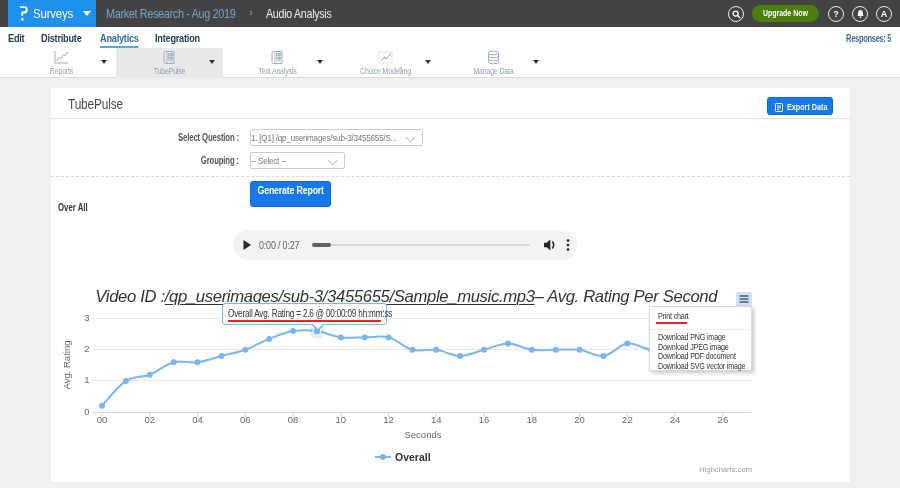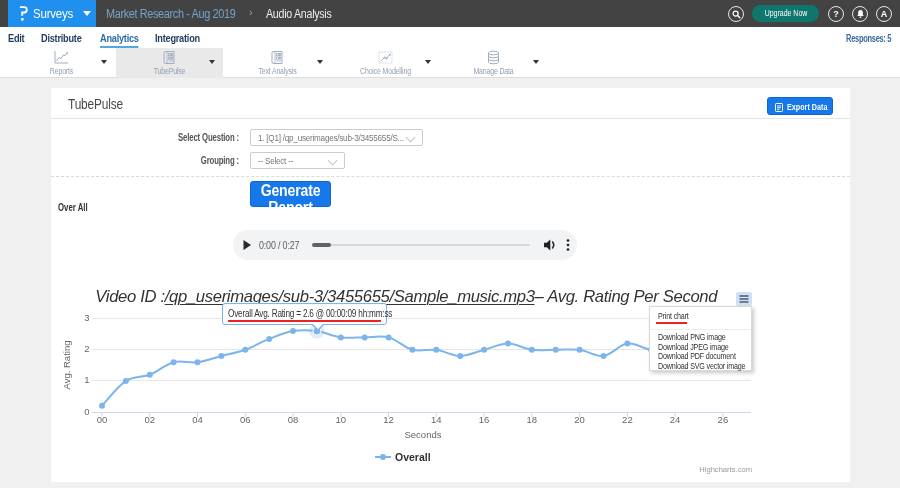--- a/index.html
+++ b/index.html
@@ -8,21 +8,21 @@
 .abs { position:absolute; }
 
 
 #topbar { position:absolute; left:0; top:0; width:900px; height:27px; background:#434343; }
 #logoBlock { position:absolute; left:0; top:0; width:88px; height:27px; background:#2090ee; color:#fff;margin-left:8px; }
 #logoBlock .brand { position:absolute; left:25px; top:6px; font-size:13px; color:#fff; letter-spacing:-0.2px; display:inline-block; transform:scaleX(0.88); transform-origin:left top; }
 #crumb1 { position:absolute; left:106px; top:6.5px; font-size:12.5px; color:#76a4c9; letter-spacing:-0.4px; transform:scaleX(0.87); transform-origin:left center; }
 #crumbSep { position:absolute; left:249px; top:6px; font-size:11px; color:#9aa5ad; }
 #crumb2 { position:absolute; left:266px; top:6.5px; font-size:12.5px; color:#ededed; letter-spacing:-0.3px; transform:scaleX(0.85); transform-origin:left center; }
 .hcirc { position:absolute; top:5.5px; width:16px; height:16px; border:1.2px solid #e8e8e8; border-radius:50%; color:#fff; text-align:center; font-size:9px; font-weight:bold; line-height:14px; }
-#upgrade { position:absolute; left:752px; top:5px; width:67px; height:17px; background:#0f766e; border-radius:9px; color:#fff; font-size:8.5px; font-weight:normal; text-align:center; line-height:17px; }
+#upgrade { position:absolute; left:752px; top:5px; width:67px; height:17px; background:#4d7c0f; border-radius:9px; color:#fff; font-size:8.5px; font-weight:bold; text-align:center; line-height:17px; }
 
 
 #nav { position:absolute; left:0; top:27px; width:900px; height:24px; background:#fff; border-bottom:1px solid #e0e0e0; font-size:11.5px; font-weight:bold; color:#1e3a5c; }
 #nav .nitem { position:absolute; top:5px; letter-spacing:-0.3px; transform:scaleX(0.8); transform-origin:left center; }
 #responses { position:absolute; right:9px; top:6px; font-size:10px; font-weight:bold; color:#3a6b9f; letter-spacing:-0.4px; transform:scaleX(0.75); transform-origin:right top; }
 
 
 #toolbar { position:absolute; left:0; top:48px; width:900px; height:30px; background:#fff; border-bottom:1px solid #dcdcdc; }
 .tgroup { position:absolute; top:0; width:107px; height:30px;text-decoration:underline; }
 .tgroup.sel { background:#e9e9e9; }
@@ -30,25 +30,25 @@
 .tgroup .tlabel { position:absolute; left:0; right:0; top:18px; text-align:center; font-size:8.5px; color:#93a1b2; letter-spacing:-0.2px; transform:scaleX(0.82); }
 .tgroup .tcaret { position:absolute; right:8px; top:12px; width:0; height:0; border-left:3.5px solid transparent; border-right:3.5px solid transparent; border-top:4.5px solid #333; }
 
 
 #card { position:absolute; left:51px; top:88px; width:799px; height:394px; background:#fff; }
 #cardHead { position:absolute; left:0; top:0; width:799px; height:31px; border-bottom:1px solid #e4e4e4; }
 #cardTitle { position:absolute; left:17px; top:8px; font-size:14.5px; color:#4a4a4a; letter-spacing:-0.2px; display:inline-block; transform:scaleX(0.82); transform-origin:left center; }
 #exportBtn { position:absolute; left:716px; top:9px; width:66px; height:18px; background:#1778e9; border:1px solid #0f66cc; border-radius:3px; color:#fff; font-size:9px; font-weight:bold; line-height:16px; text-align:center; }
 
 .flabel { position:absolute; font-size:10.5px; font-weight:bold; color:#555; letter-spacing:-0.2px; text-align:right; width:120px; transform:scaleX(0.74); transform-origin:right top; }
-.fsel { position:absolute; border:1px solid #ccc; border-radius:2px; background:#fff; font-size:9.5px; color:#777; line-height:15px; padding-left:7px; letter-spacing:-0.25px; white-space:nowrap; overflow:hidden; }
+.fsel { position:absolute; border:1px solid #ccc; border-radius:2px; background:#fff; font-size:9.5px; color:#777; line-height:15px; letter-spacing:-0.25px; white-space:nowrap; overflow:hidden; }
 .fsel .ftext { display:inline-block; transform:scaleX(0.85); transform-origin:left center; }
 .fsel .chev { position:absolute; right:8px; top:3.5px; width:7px; height:7px; border-right:1.4px solid #c3c3c3; border-bottom:1.4px solid #c3c3c3; transform:rotate(45deg); }
 #dashSep { position:absolute; left:0; top:88px; width:799px; border-top:1px dashed #d9d9d9; }
-#genBtn { position:absolute; left:199px; top:93px; width:81px; height:26px; background:#1778e9; border:1px solid #0f66cc; border-radius:3px; color:#fff; font-size:16px; font-weight:bold; text-align:center; line-height:17px; letter-spacing:-0.2px; }
+#genBtn { position:absolute; left:199px; top:93px; width:81px; height:26px; background:#1778e9; border:1px solid #0f66cc; border-radius:3px; color:#fff; font-size:10px; font-weight:bold; text-align:center; line-height:17px; letter-spacing:-0.2px; }
 #overall { position:absolute; left:7px; top:114px; font-size:10px; font-weight:bold; color:#333; display:inline-block; transform:scaleX(0.78); transform-origin:left top; }
 
 
 #audio { position:absolute; left:182px; top:142px; width:344px; height:30px; background:#f1f3f4; border-radius:15px; }
 #audio .time { position:absolute; left:26px; top:9px; font-size:10.5px; color:#5c5f62; letter-spacing:-0.2px; display:inline-block; transform:scaleX(0.85); transform-origin:left center; }
 #audio .track { position:absolute; left:79px; top:14px; width:218px; height:2px; background:#d8d8d8; border-radius:1px; }
 #audio .played { position:absolute; left:79px; top:13px; width:19px; height:4px; background:#5f6368; border-radius:2px; }
 
 
 #chart { position:absolute; left:0; top:187px; width:799px; height:207px; }

